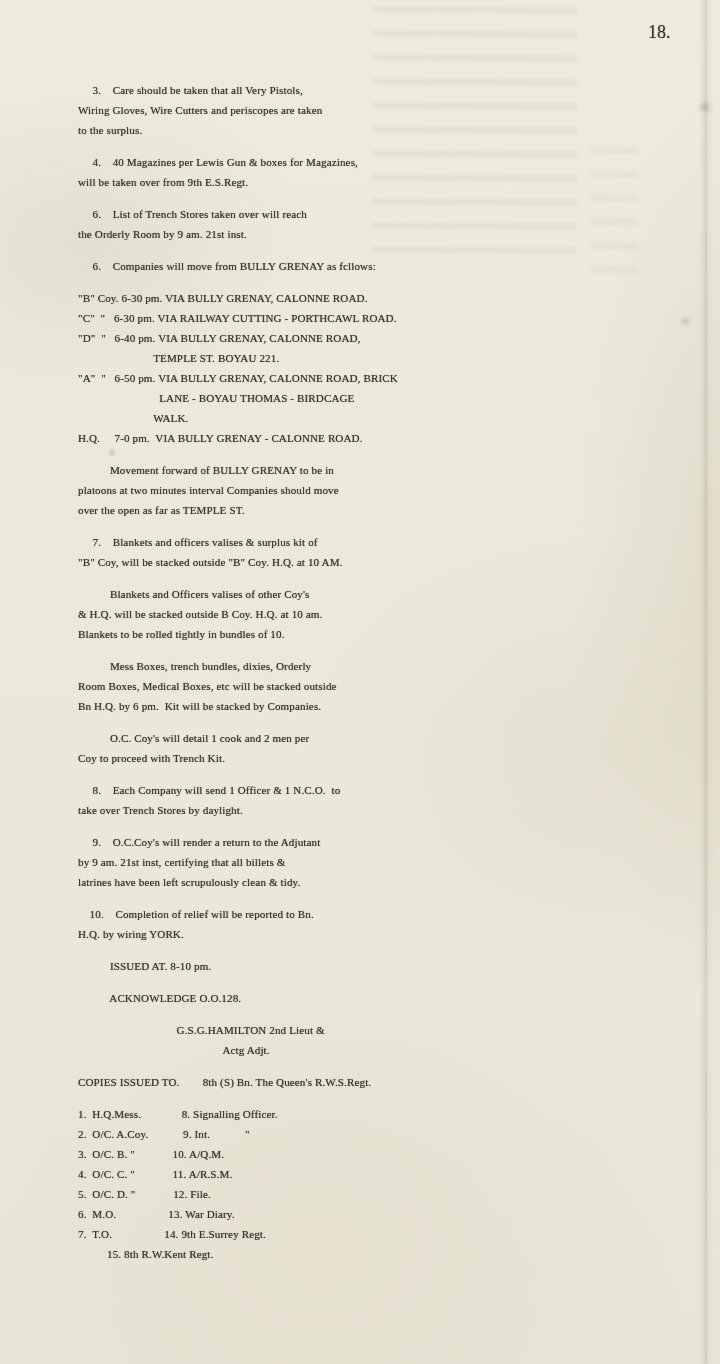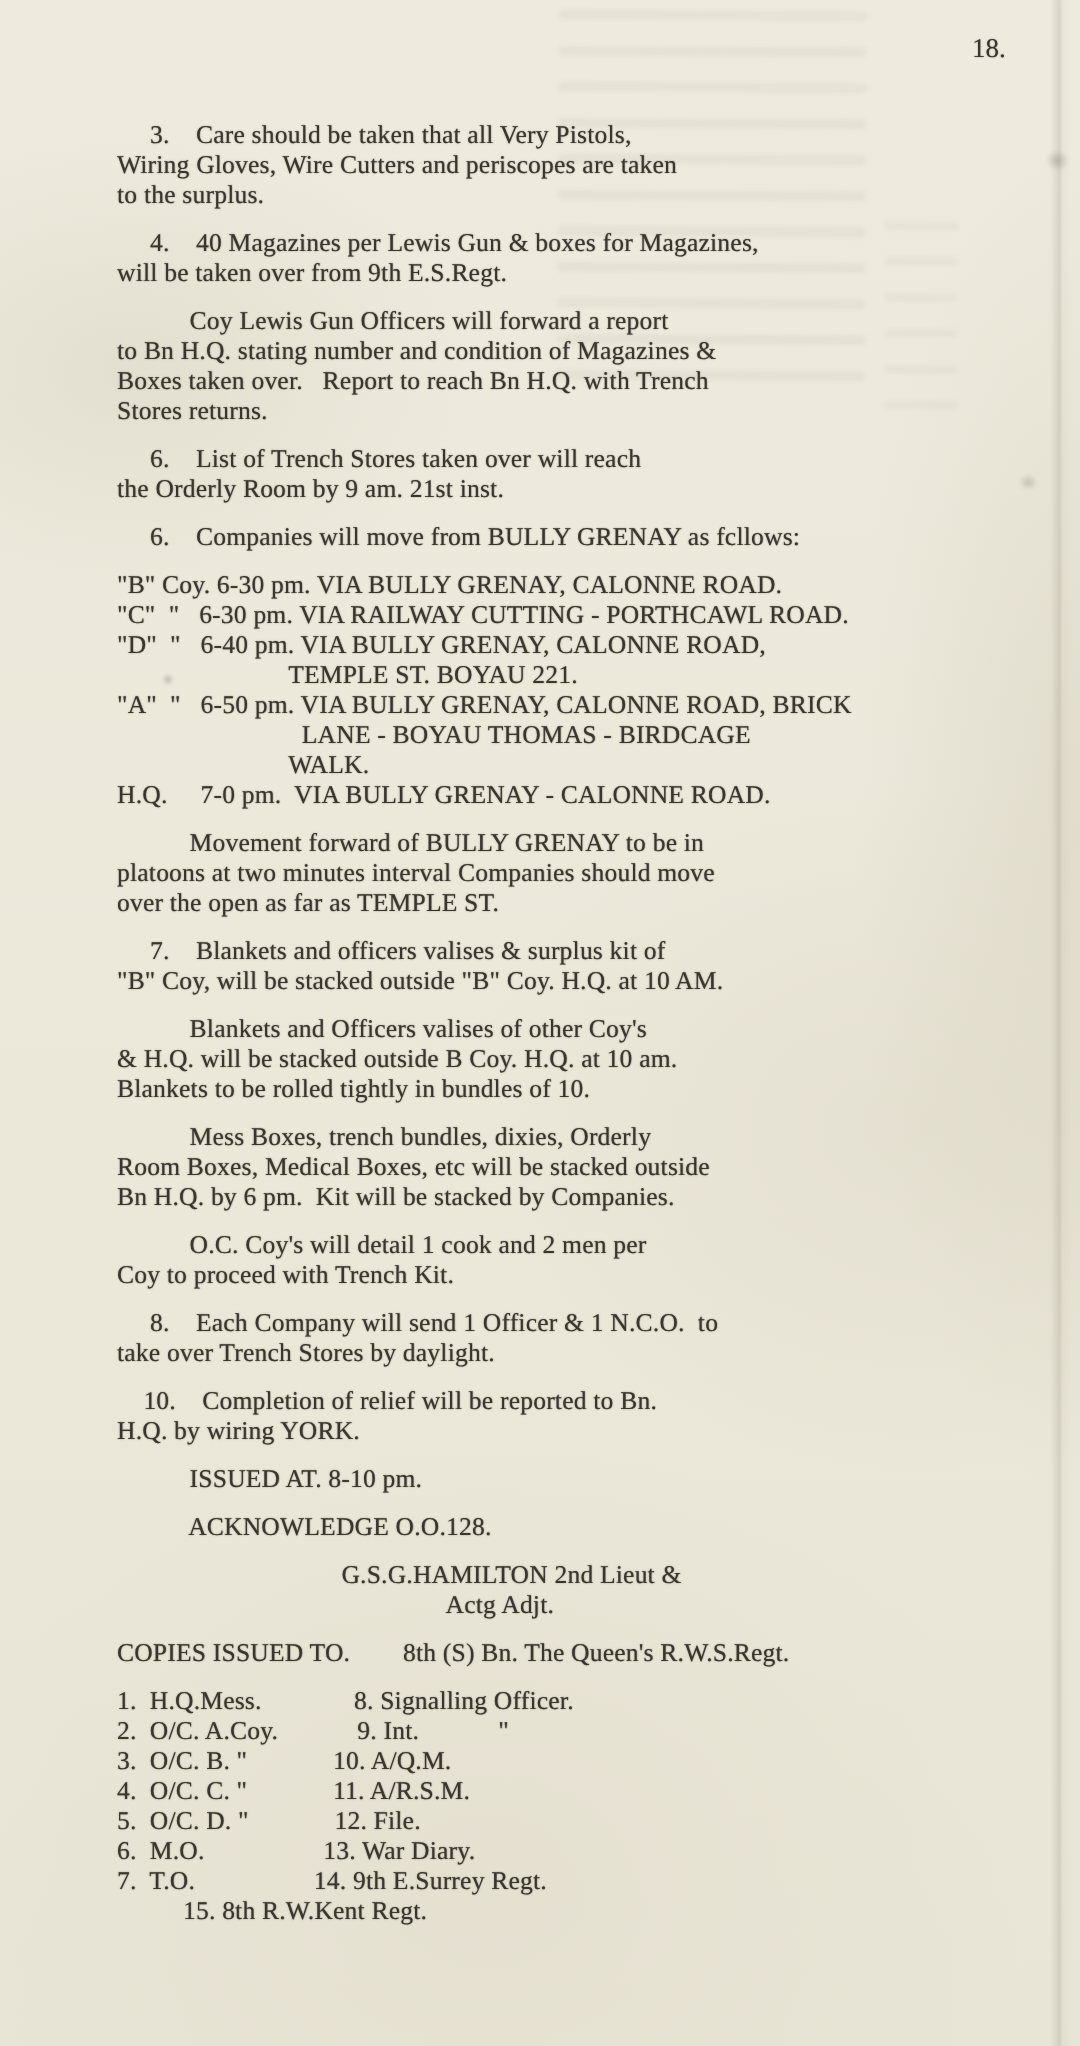--- a/index.html
+++ b/index.html
@@ -44,21 +44,21 @@
   .page-num {
     position:absolute; left:648px; top:22px;
     font-size:18px; color:#39352d;
     text-shadow:0 0 1px rgba(57,53,45,0.65);
   }
   .doc { position:absolute; left:78px; top:80px; }
   .block { margin-bottom:12px; }
   .block:last-child { margin-bottom:0; }
   .tline {
     white-space:pre;
-    font-size:17px;
+    font-size:11px;
     line-height:20px;
     letter-spacing:0.15px;
     color:#3a362e;
     text-shadow:0 0 1px rgba(57,53,45,0.62), 0.4px 0.4px 0 rgba(57,53,45,0.18);
   }
 </style>
 </head>
 <body>
 
 <div class="page">
@@ -73,26 +73,20 @@
 
   <main class="doc">
       <div class="block">
         <div class="tline">     3.    Care should be taken that all Very Pistols,</div>
         <div class="tline">Wiring Gloves, Wire Cutters and periscopes are taken</div>
         <div class="tline">to the surplus.</div>
       </div>
       <div class="block">
         <div class="tline">     4.    40 Magazines per Lewis Gun &amp; boxes for Magazines,</div>
         <div class="tline">will be taken over from 9th E.S.Regt.</div>
-      </div>
-      <div class="block">
-        <div class="tline">           Coy Lewis Gun Officers will forward a report</div>
-        <div class="tline">to Bn H.Q. stating number and condition of Magazines &amp;</div>
-        <div class="tline">Boxes taken over.   Report to reach Bn H.Q. with Trench</div>
-        <div class="tline">Stores returns.</div>
       </div>
       <div class="block">
         <div class="tline">     6.    List of Trench Stores taken over will reach</div>
         <div class="tline">the Orderly Room by 9 am. 21st inst.</div>
       </div>
       <div class="block">
         <div class="tline">     6.    Companies will move from BULLY GRENAY as fcllows:</div>
       </div>
       <div class="block">
         <div class="tline">"B" Coy. 6-30 pm. VIA BULLY GRENAY, CALONNE ROAD.</div>
@@ -125,20 +119,25 @@
       </div>
       <div class="block">
         <div class="tline">           O.C. Coy's will detail 1 cook and 2 men per</div>
         <div class="tline">Coy to proceed with Trench Kit.</div>
       </div>
       <div class="block">
         <div class="tline">     8.    Each Company will send 1 Officer &amp; 1 N.C.O.  to</div>
         <div class="tline">take over Trench Stores by daylight.</div>
       </div>
       <div class="block">
+        <div class="tline">     9.    O.C.Coy's will render a return to the Adjutant</div>
+        <div class="tline">by 9 am. 21st inst, certifying that all billets &amp;</div>
+        <div class="tline">latrines have been left scrupulously clean &amp; tidy.</div>
+      </div>
+      <div class="block">
         <div class="tline">    10.    Completion of relief will be reported to Bn.</div>
         <div class="tline">H.Q. by wiring YORK.</div>
       </div>
       <div class="block">
         <div class="tline">           ISSUED AT. 8-10 pm.</div>
       </div>
       <div class="block">
         <div class="tline">           ACKNOWLEDGE O.O.128.</div>
       </div>
       <div class="block">

